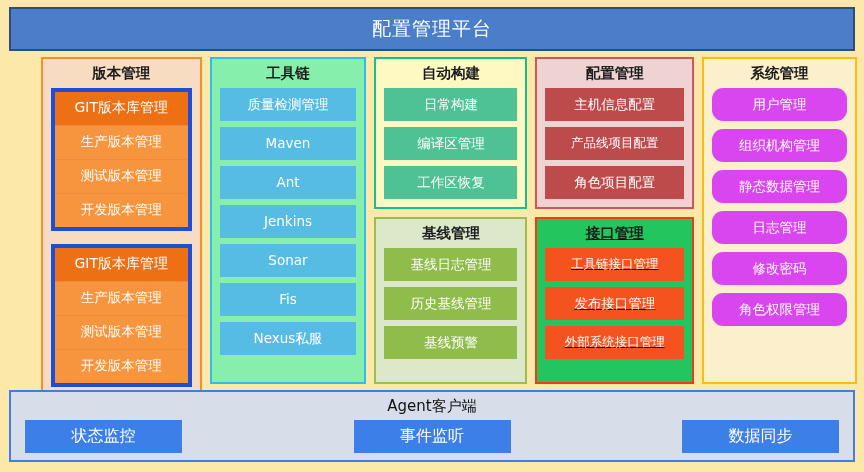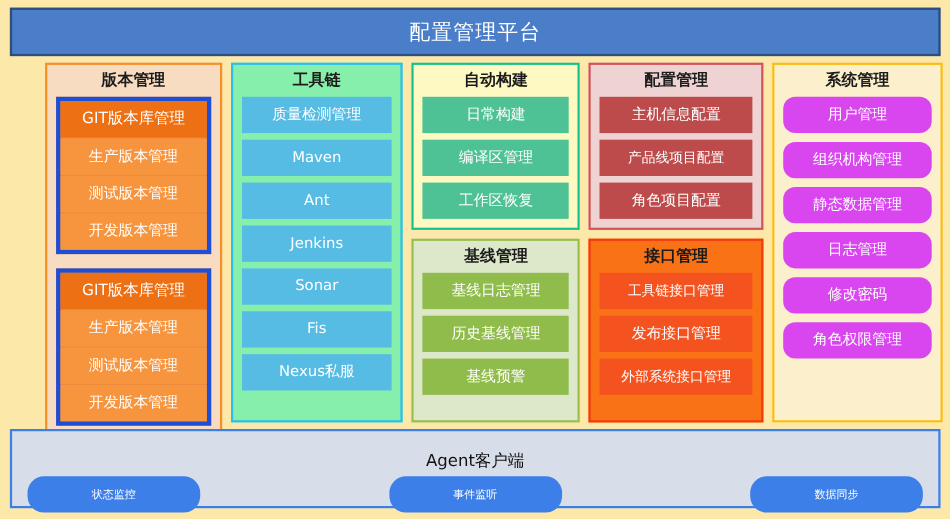--- a/index.html
+++ b/index.html
@@ -79,45 +79,45 @@
 
   
   .p-base { background: #DDE8CB; border-color: #9CBE4F; flex: 1; }
   .p-base .item { background: #8FBC4A; }
 
   
   .p-conf { background: #EFD3D3; border-color: #D1545A; }
   .p-conf .item { background: #BD4B4B; }
 
   
-  .p-iface { background: #f97316; border-color: #F23C10; flex: 1; }
+  .p-iface { background: #22c55e; border-color: #F23C10; flex: 1; text-decoration: underline; }
   .p-iface .item { background: #F4531F; }
 
   
   .p-sys { background: #FCEFCB; border-color: #FBBD12; flex: 1; }
   .p-sys .item { background: #d946ef; border-radius: 11px; }
   .p-sys .panel-body { gap: 8px; }
 
   
   .agentbar {
     position: absolute; left: 9px; top: 390px; width: 846px; height: 72px;
     background: #D8DEE9; border: 2px solid #3D7FE8;
     display: flex; flex-direction: column;
   }
   .agent-title {
-    text-align: center; font-size: 15px; color: #111; padding: 18px 0 4px 0;
+    text-align: center; font-size: 15px; color: #111; padding: 5px 0 4px 0;
   }
   .agent-row {
     flex: 1; display: flex; align-items: center;
     padding: 0 14px 8px 14px;
   }
   .agent-btn {
     width: 157px; height: 33px; background: #3D7FE8;
     display: flex; align-items: center; justify-content: center;
-    color: #FFFFFF; font-size: 10px; border-radius: 15px;
+    color: #FFFFFF; font-size: 16px;
   }
   .agent-spacer { flex: 1; }
 </style>
 </head>
 <body>
 
 <div class="page">
 
   <div class="titlebar">
     <div class="title">配置管理平台</div>

